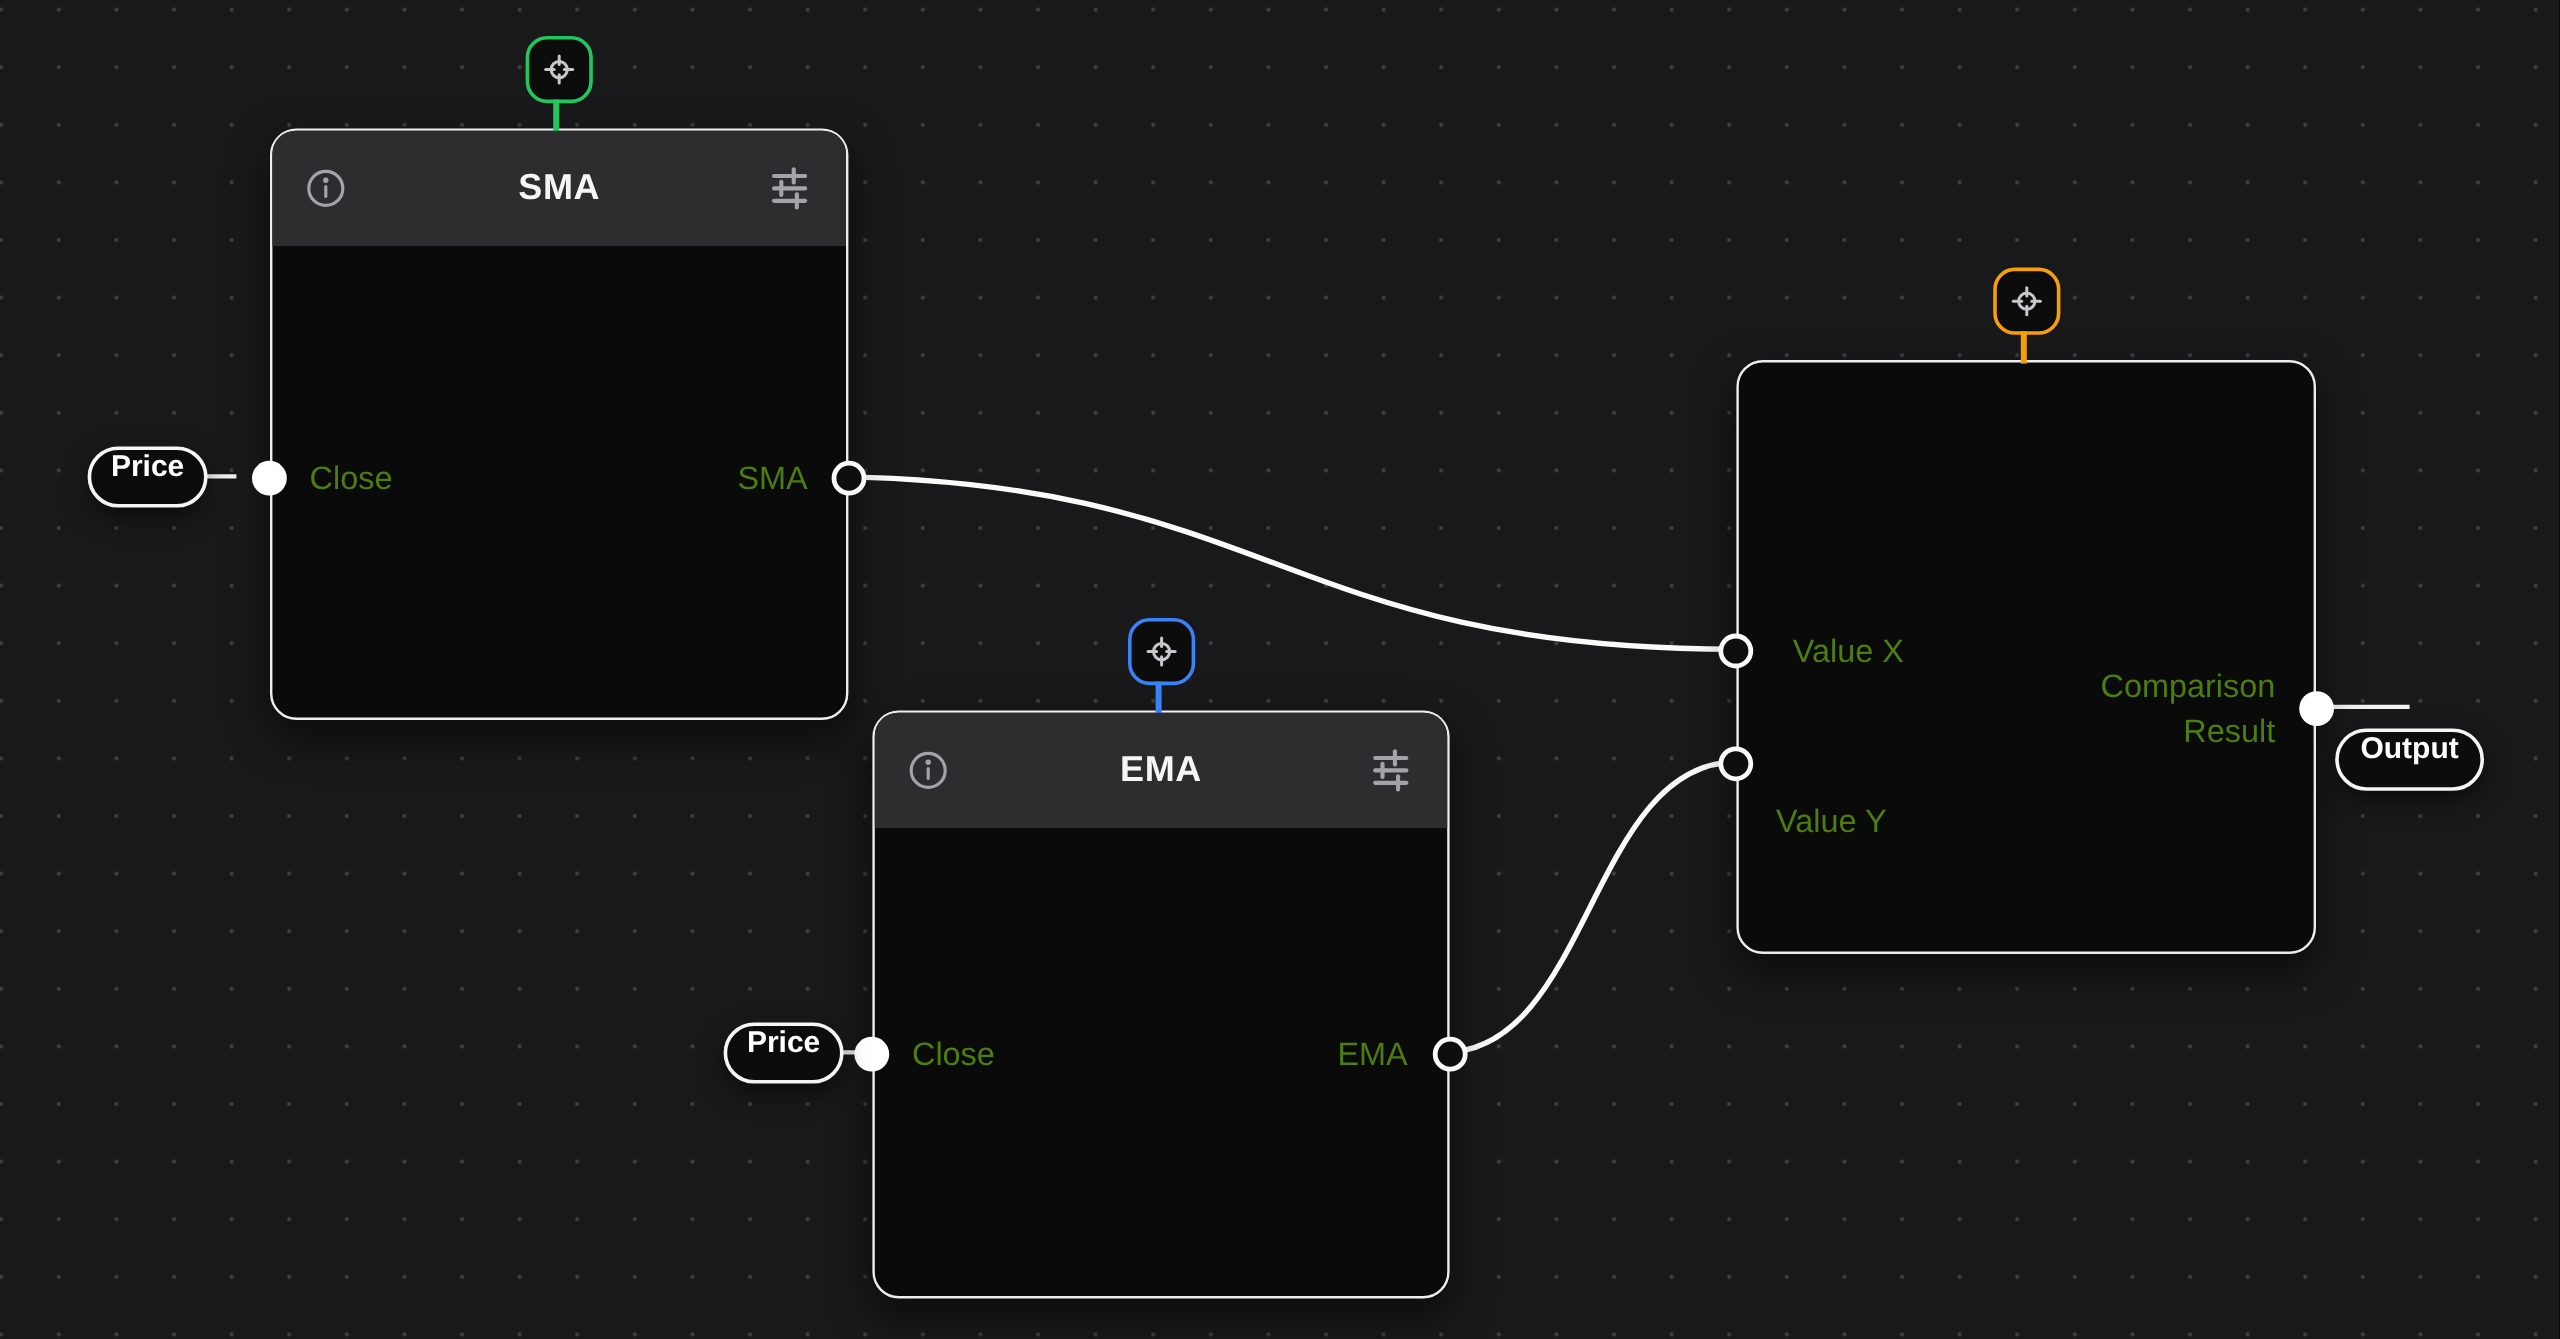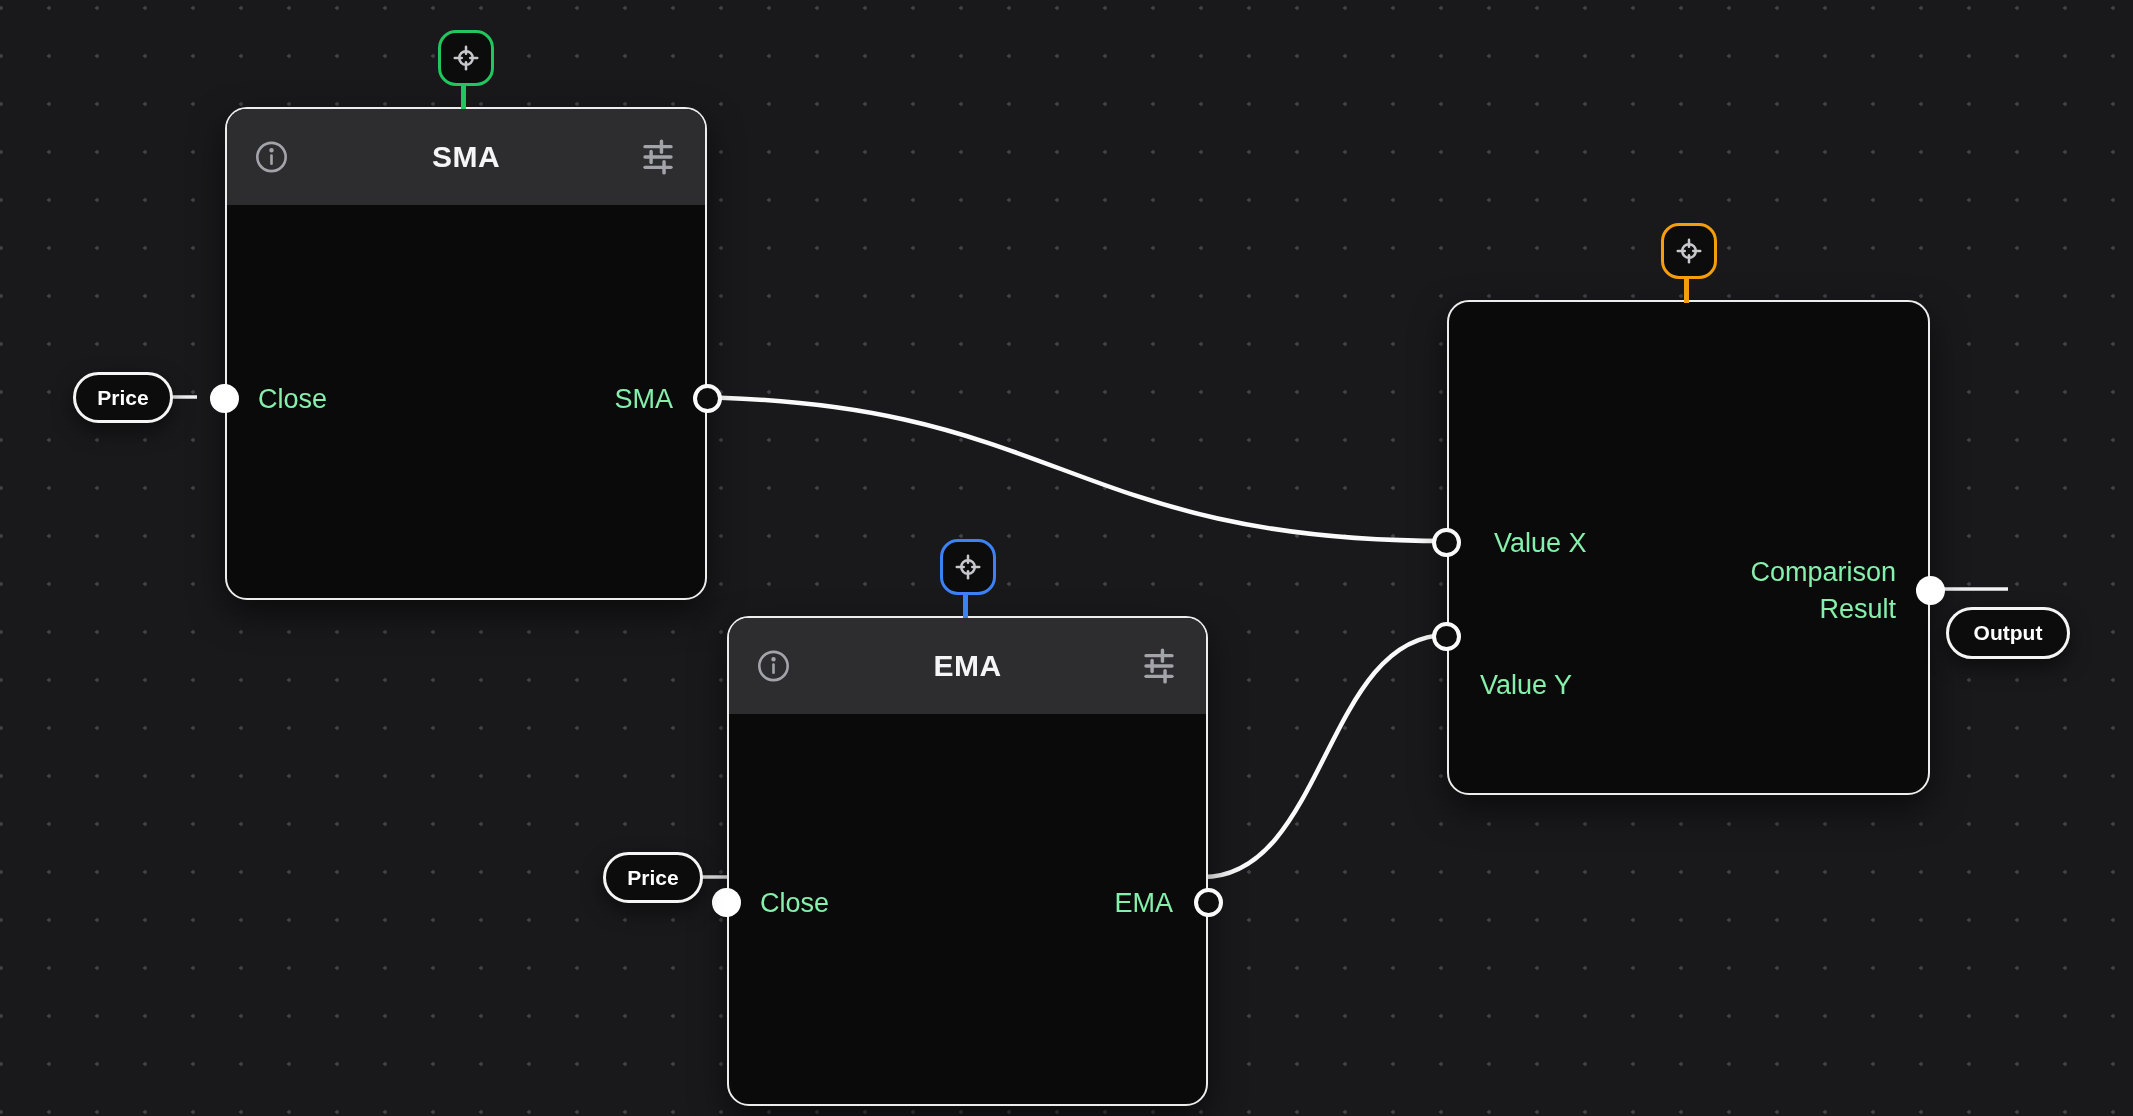--- a/index.html
+++ b/index.html
@@ -53,29 +53,29 @@
   }
   
   .port{
     position:absolute;width:29px;height:29px;border-radius:50%;
     box-sizing:border-box;
   }
   .port.filled{background:#ffffff;}
   .port.hollow{background:#0e0e0f;border:4.5px solid #fafafa;}
   .port-label{
     position:absolute;transform:translateY(-50%);
-    color:#86efac;font-size:27px;white-space:pre-line;
+    color:#4d7c0f;font-size:27px;white-space:pre-line;
   }
   .port-label.right{text-align:right;}
   
   .pill{
     position:absolute;
     background:#0c0c0d;border:3.5px solid #f5f5f5;border-radius:26px;
-    display:flex;align-items:center;justify-content:center;
-    color:#ffffff;font-weight:bold;font-size:21px;
+    display:flex;justify-content:center;
+    color:#ffffff;font-weight:bold;font-size:25px;
     box-sizing:border-box;
     box-shadow:0 8px 20px rgba(0,0,0,.5);
   }
   svg{display:block;}
 </style>
 </head>
 <body>
 
 <div id="canvas">
 
@@ -118,21 +118,21 @@
             <line x1="15.5" y1="13.8" x2="15.5" y2="20.2"></line>
         </svg>
       </span>
     </div>
     <div class="port filled" style="left:-17px;top:275px;"></div>
     <span class="port-label" style="left:31px;top:290px;">Close</span>
     <div class="port hollow" style="right:-17px;top:275px;"></div>
     <span class="port-label right" style="right:32px;top:290px;">SMA</span>
   </div>
 
-  <div class="node" style="left:727px;top:592px;width:477px;height:486px;margin-top:24px;">
+  <div class="node" style="left:727px;top:592px;width:477px;height:486px;">
     <div class="badge" style="border-color:#3b82f6;">
       <span>
         <svg width="30" height="30" viewBox="0 0 24 24" fill="none" stroke="#c7c7cc" stroke-width="2" stroke-linecap="round">
           <circle cx="12" cy="12" r="5.4"></circle>
           <line x1="12" y1="3" x2="12" y2="8.6"></line>
           <line x1="12" y1="15.4" x2="12" y2="21"></line>
           <line x1="3" y1="12" x2="8.6" y2="12"></line>
           <line x1="15.4" y1="12" x2="21" y2="12"></line>
         </svg>
       </span>

